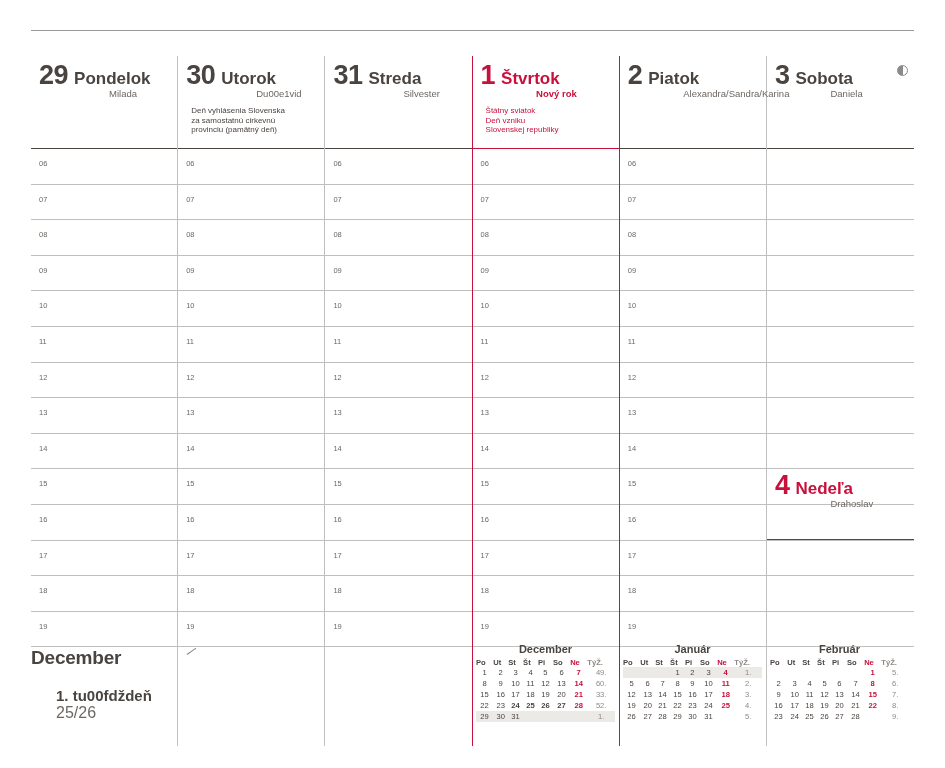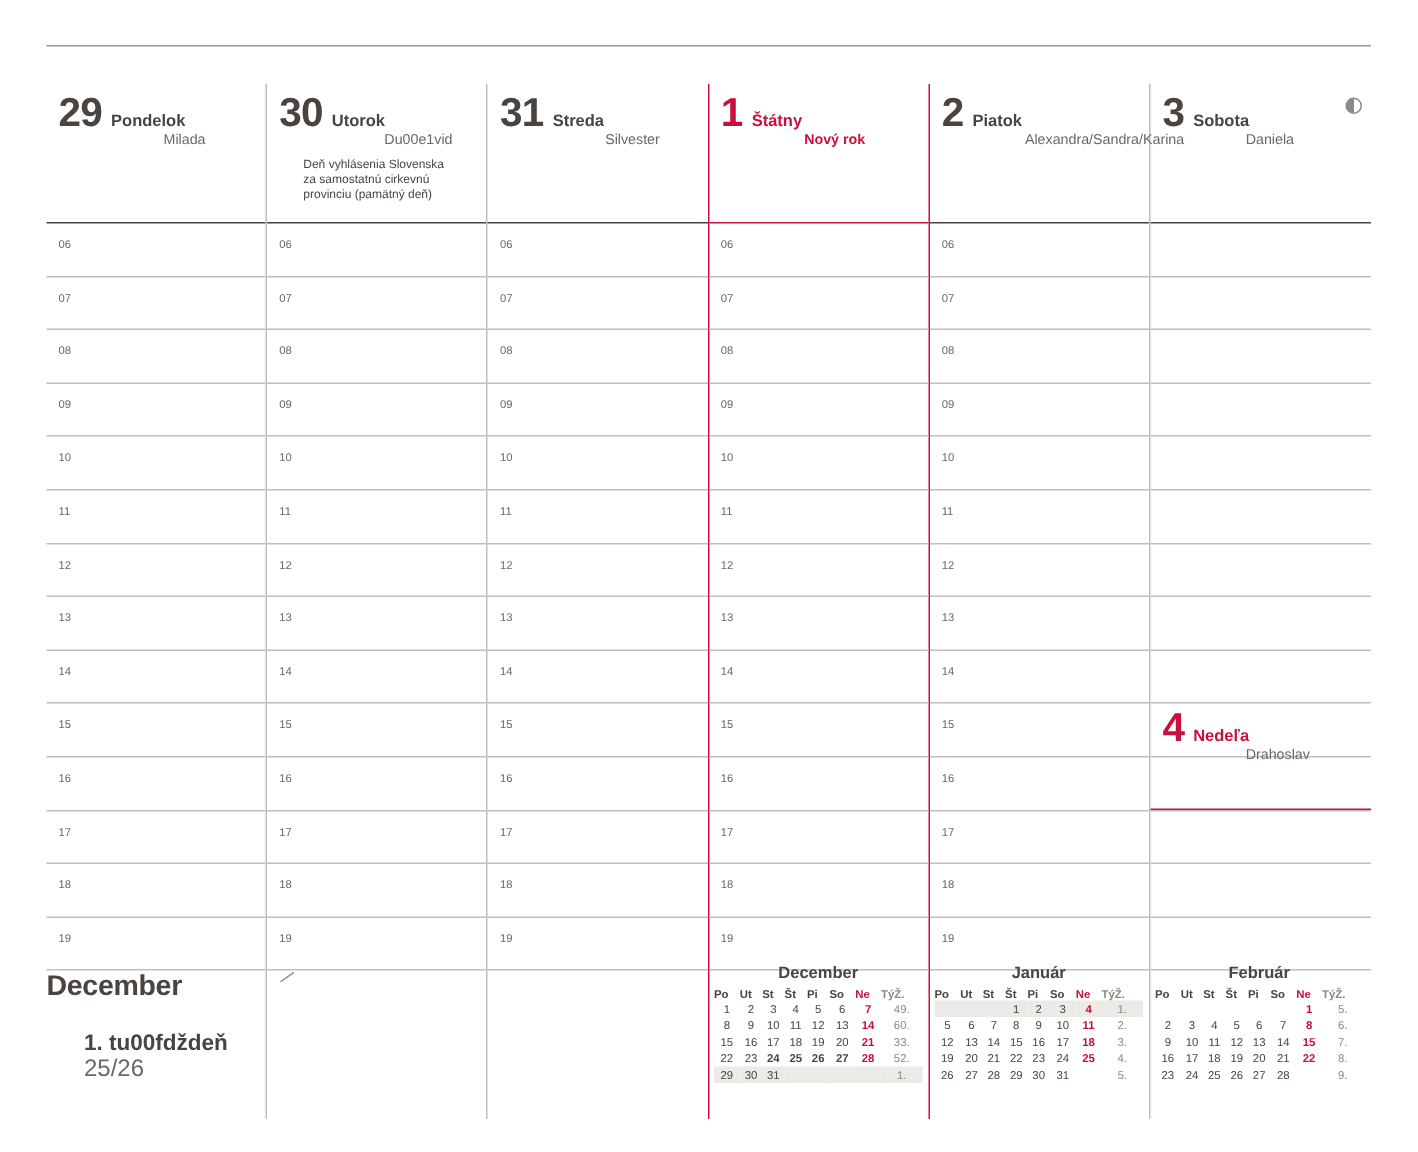--- a/index.html
+++ b/index.html
@@ -48,40 +48,40 @@
   .dnum {
     font-size: 27px;
     font-weight: bold;
     line-height: 1;
     color: #4a4440;
     letter-spacing: -0.5px;
   }
   .dnum.red { color: #c8103c; }
   .dmeta { margin-left: 6px; }
   .dname {
-    font-size: 11px;
+    font-size: 17px;
     font-weight: bold;
     color: #4a4440;
     line-height: 1.05;
   }
   .dname.red { color: #c8103c; }
   .dsaint {
     font-size: 9.5px;
     color: #6d6762;
     line-height: 1.15;
     margin-top: 1px;
     padding-left: 35px;
   }
   .dsaint.red { color: #c8103c; font-weight: bold; }
   .dnote {
     font-size: 8px;
     color: #4a4440;
     line-height: 1.22;
     margin-top: 6px;
-    margin-left: 16px;
+    margin-left: 5px;
   }
   .dnote.red { color: #c8103c; }
   .headrule {
     position: absolute;
     left: 0; right: 0; bottom: 0;
     height: 1px;
     background: #4a4440;
   }
   .headrule.red { background: #c8103c; }
 
@@ -308,23 +308,28 @@
           <div class="hrow"><span class="hlabel">17</span></div>
           <div class="hrow"><span class="hlabel">18</span></div>
           <div class="hrow"><span class="hlabel">19</span></div>
         </div>
       </div>
       <div class="daycol sep-red">
         <div class="dayhead">
           <div class="dh-row">
             <div class="dnum red">1</div>
             <div class="dmeta">
-              <div class="dname red">Štátny</div>
+              <div class="dname red">Štvrtok</div>
               <div class="dsaint red">Nový rok</div>
             </div>
+          </div>
+          <div class="dnote red">
+            <div>Štátny sviatok</div>
+            <div>Deň vzniku</div>
+            <div>Slovenskej republiky</div>
           </div>
           <div class="headrule red"></div>
         </div>
         <div class="hours">
           <div class="hrow"><span class="hlabel">06</span></div>
           <div class="hrow"><span class="hlabel">07</span></div>
           <div class="hrow"><span class="hlabel">08</span></div>
           <div class="hrow"><span class="hlabel">09</span></div>
           <div class="hrow"><span class="hlabel">10</span></div>
           <div class="hrow"><span class="hlabel">11</span></div>

